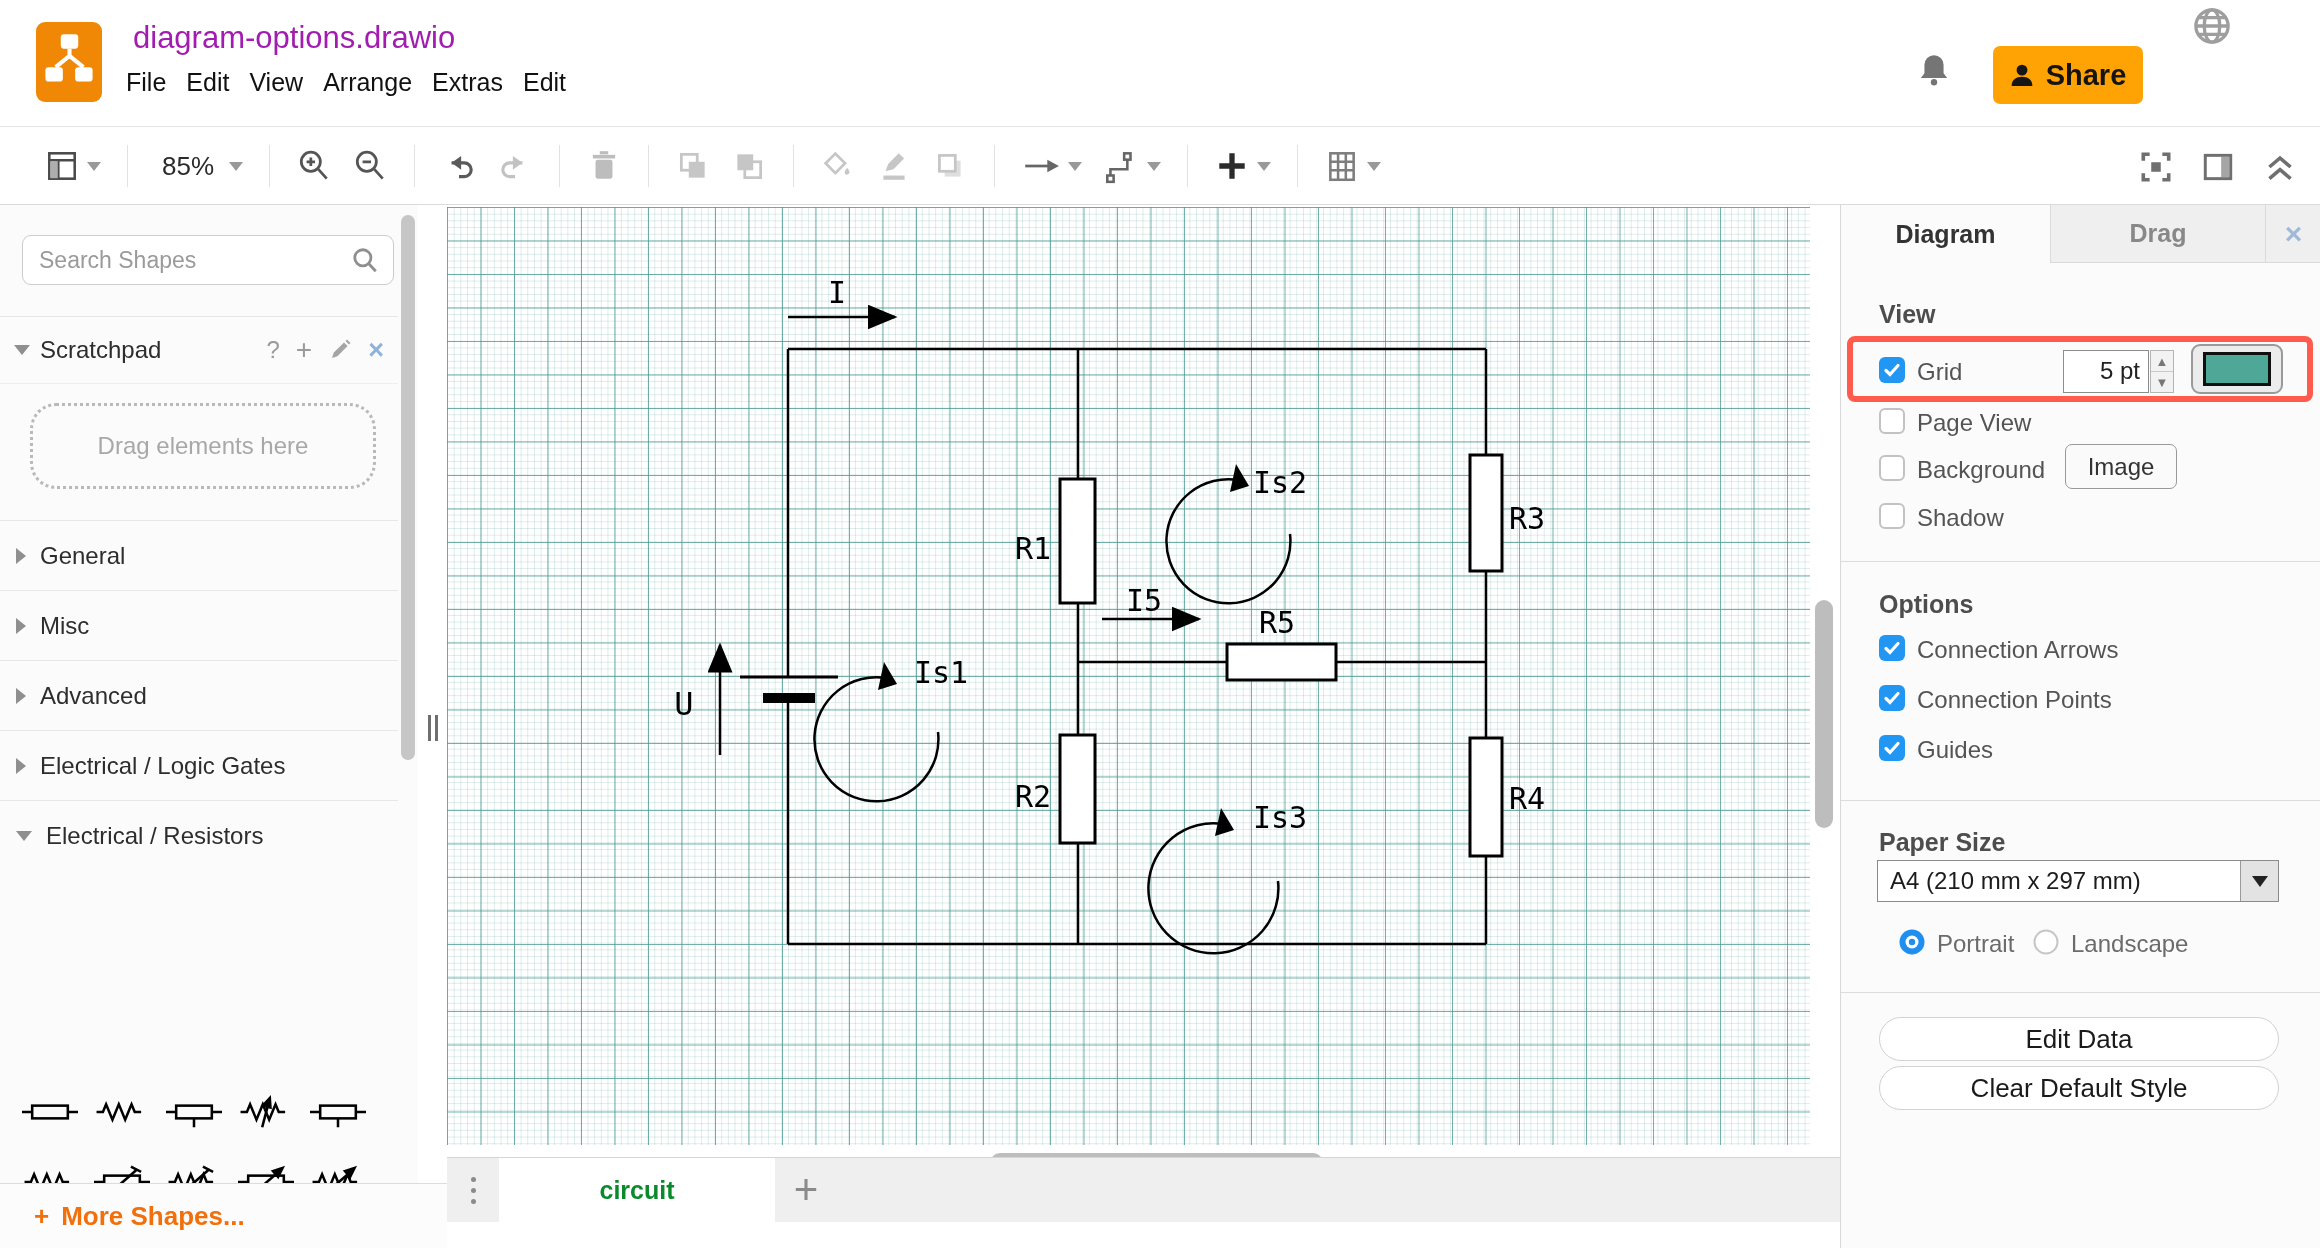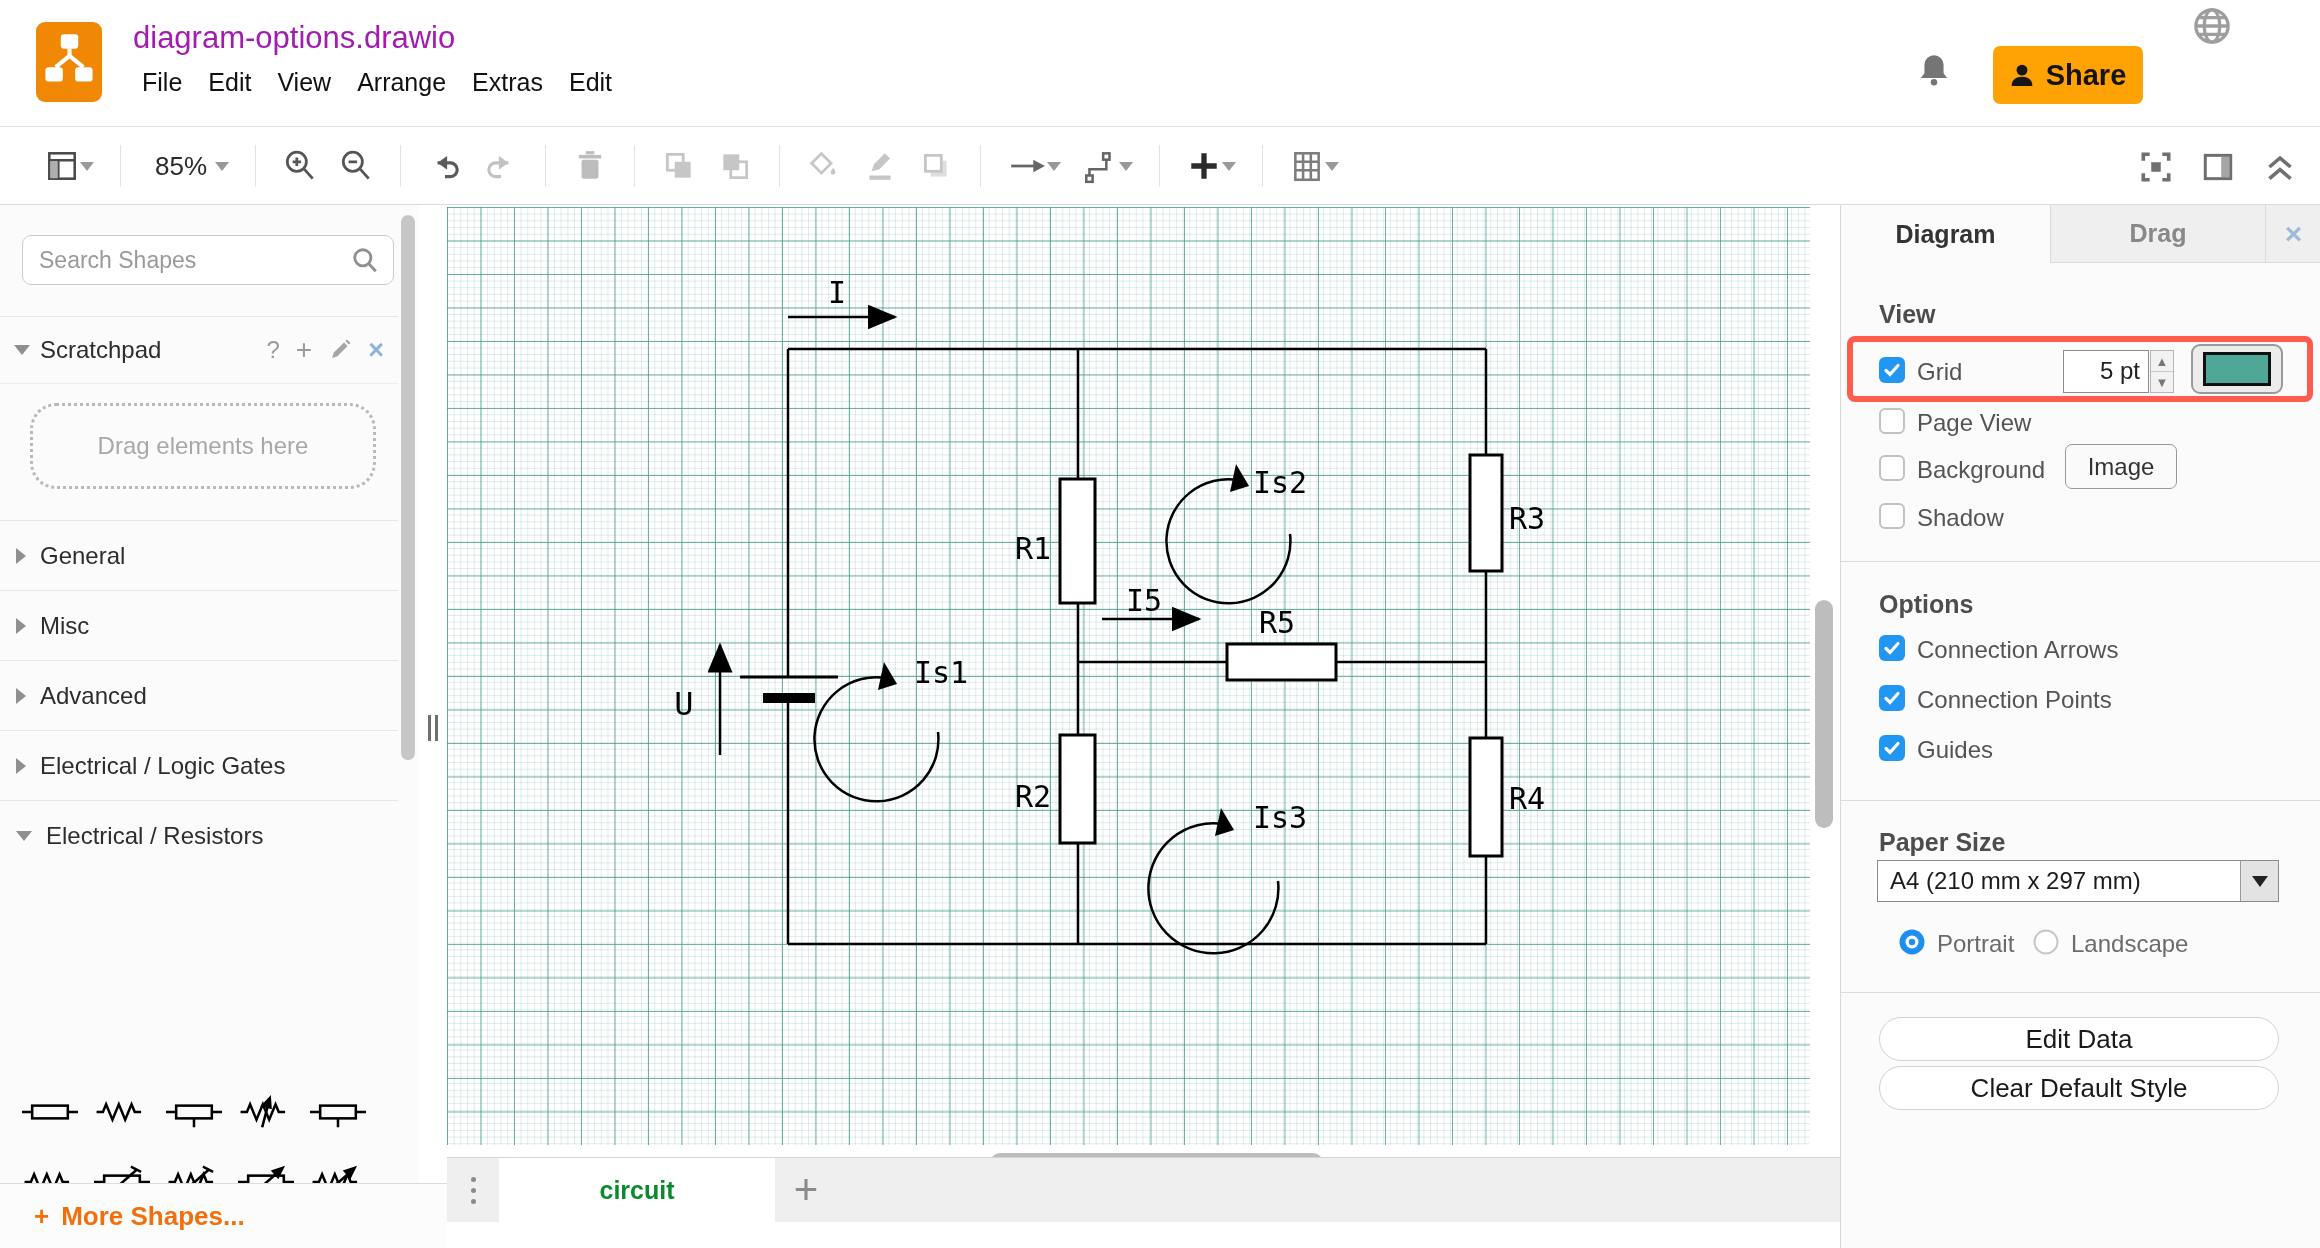--- a/index.html
+++ b/index.html
@@ -4,32 +4,32 @@
 <style>
   html,body{margin:0;padding:0;background:#e9e9e9;}
   *{box-sizing:border-box;}
   #app{position:relative;width:2320px;height:1248px;background:#fff;overflow:hidden;
        font-family:"Liberation Sans",sans-serif;color:#333;}
 
   
   #header{position:absolute;left:0;top:0;width:2320px;height:127px;background:#fff;border-bottom:1px solid #e4e4e4;}
   #logo{position:absolute;left:36px;top:22px;width:66px;height:80px;background:#f08705;border-radius:9px;}
   #doc-title{position:absolute;left:133px;top:20px;font-size:31px;color:#a21caf;}
-  #menubar{position:absolute;left:142px;top:68px;display:flex;gap:26px;font-size:25px;color:#111;}
+  #menubar{position:absolute;left:126px;top:68px;display:flex;gap:20px;font-size:25px;color:#111;}
   .menu-item{cursor:default;}
   #bell{position:absolute;left:1918px;top:52px;}
   #share-btn{position:absolute;left:1993px;top:46px;width:150px;height:58px;background:#ffa204;border-radius:7px;
     display:flex;align-items:center;justify-content:center;gap:12px;font-size:29px;font-weight:600;color:#141414;}
   #globe{position:absolute;left:2192px;top:6px;}
 
   
   #toolbar{position:absolute;left:0;top:128px;width:2320px;height:77px;background:#fff;border-bottom:1px solid #dadada;
     display:flex;align-items:center;padding-left:34px;}
   .tb-div{width:1px;height:42px;background:#e2e2e2;margin:0 16px;}
-  .tb-item{display:flex;align-items:center;gap:0;padding:0 10px;}
+  .tb-item{display:flex;align-items:center;gap:7px;padding:0 10px;}
   .caret{width:0;height:0;border-left:7px solid transparent;border-right:7px solid transparent;border-top:9px solid #999;}
   #zoom-label{font-size:26px;color:#2b2b2b;padding:0 8px;}
   #tb-right{position:absolute;right:22px;top:128px;height:77px;display:flex;align-items:center;gap:26px;}
 
   
   #sidebar{position:absolute;left:0;top:205px;width:418px;height:978px;background:#fbfbfb;}
   #search-box{position:absolute;left:22px;top:30px;width:372px;height:50px;background:#fff;border:1px solid #ccc;
     border-radius:9px;display:flex;align-items:center;padding:0 14px;}
   #search-box input{flex:1;border:none;outline:none;font-size:23px;color:#333;background:transparent;
     font-family:"Liberation Sans",sans-serif;}

